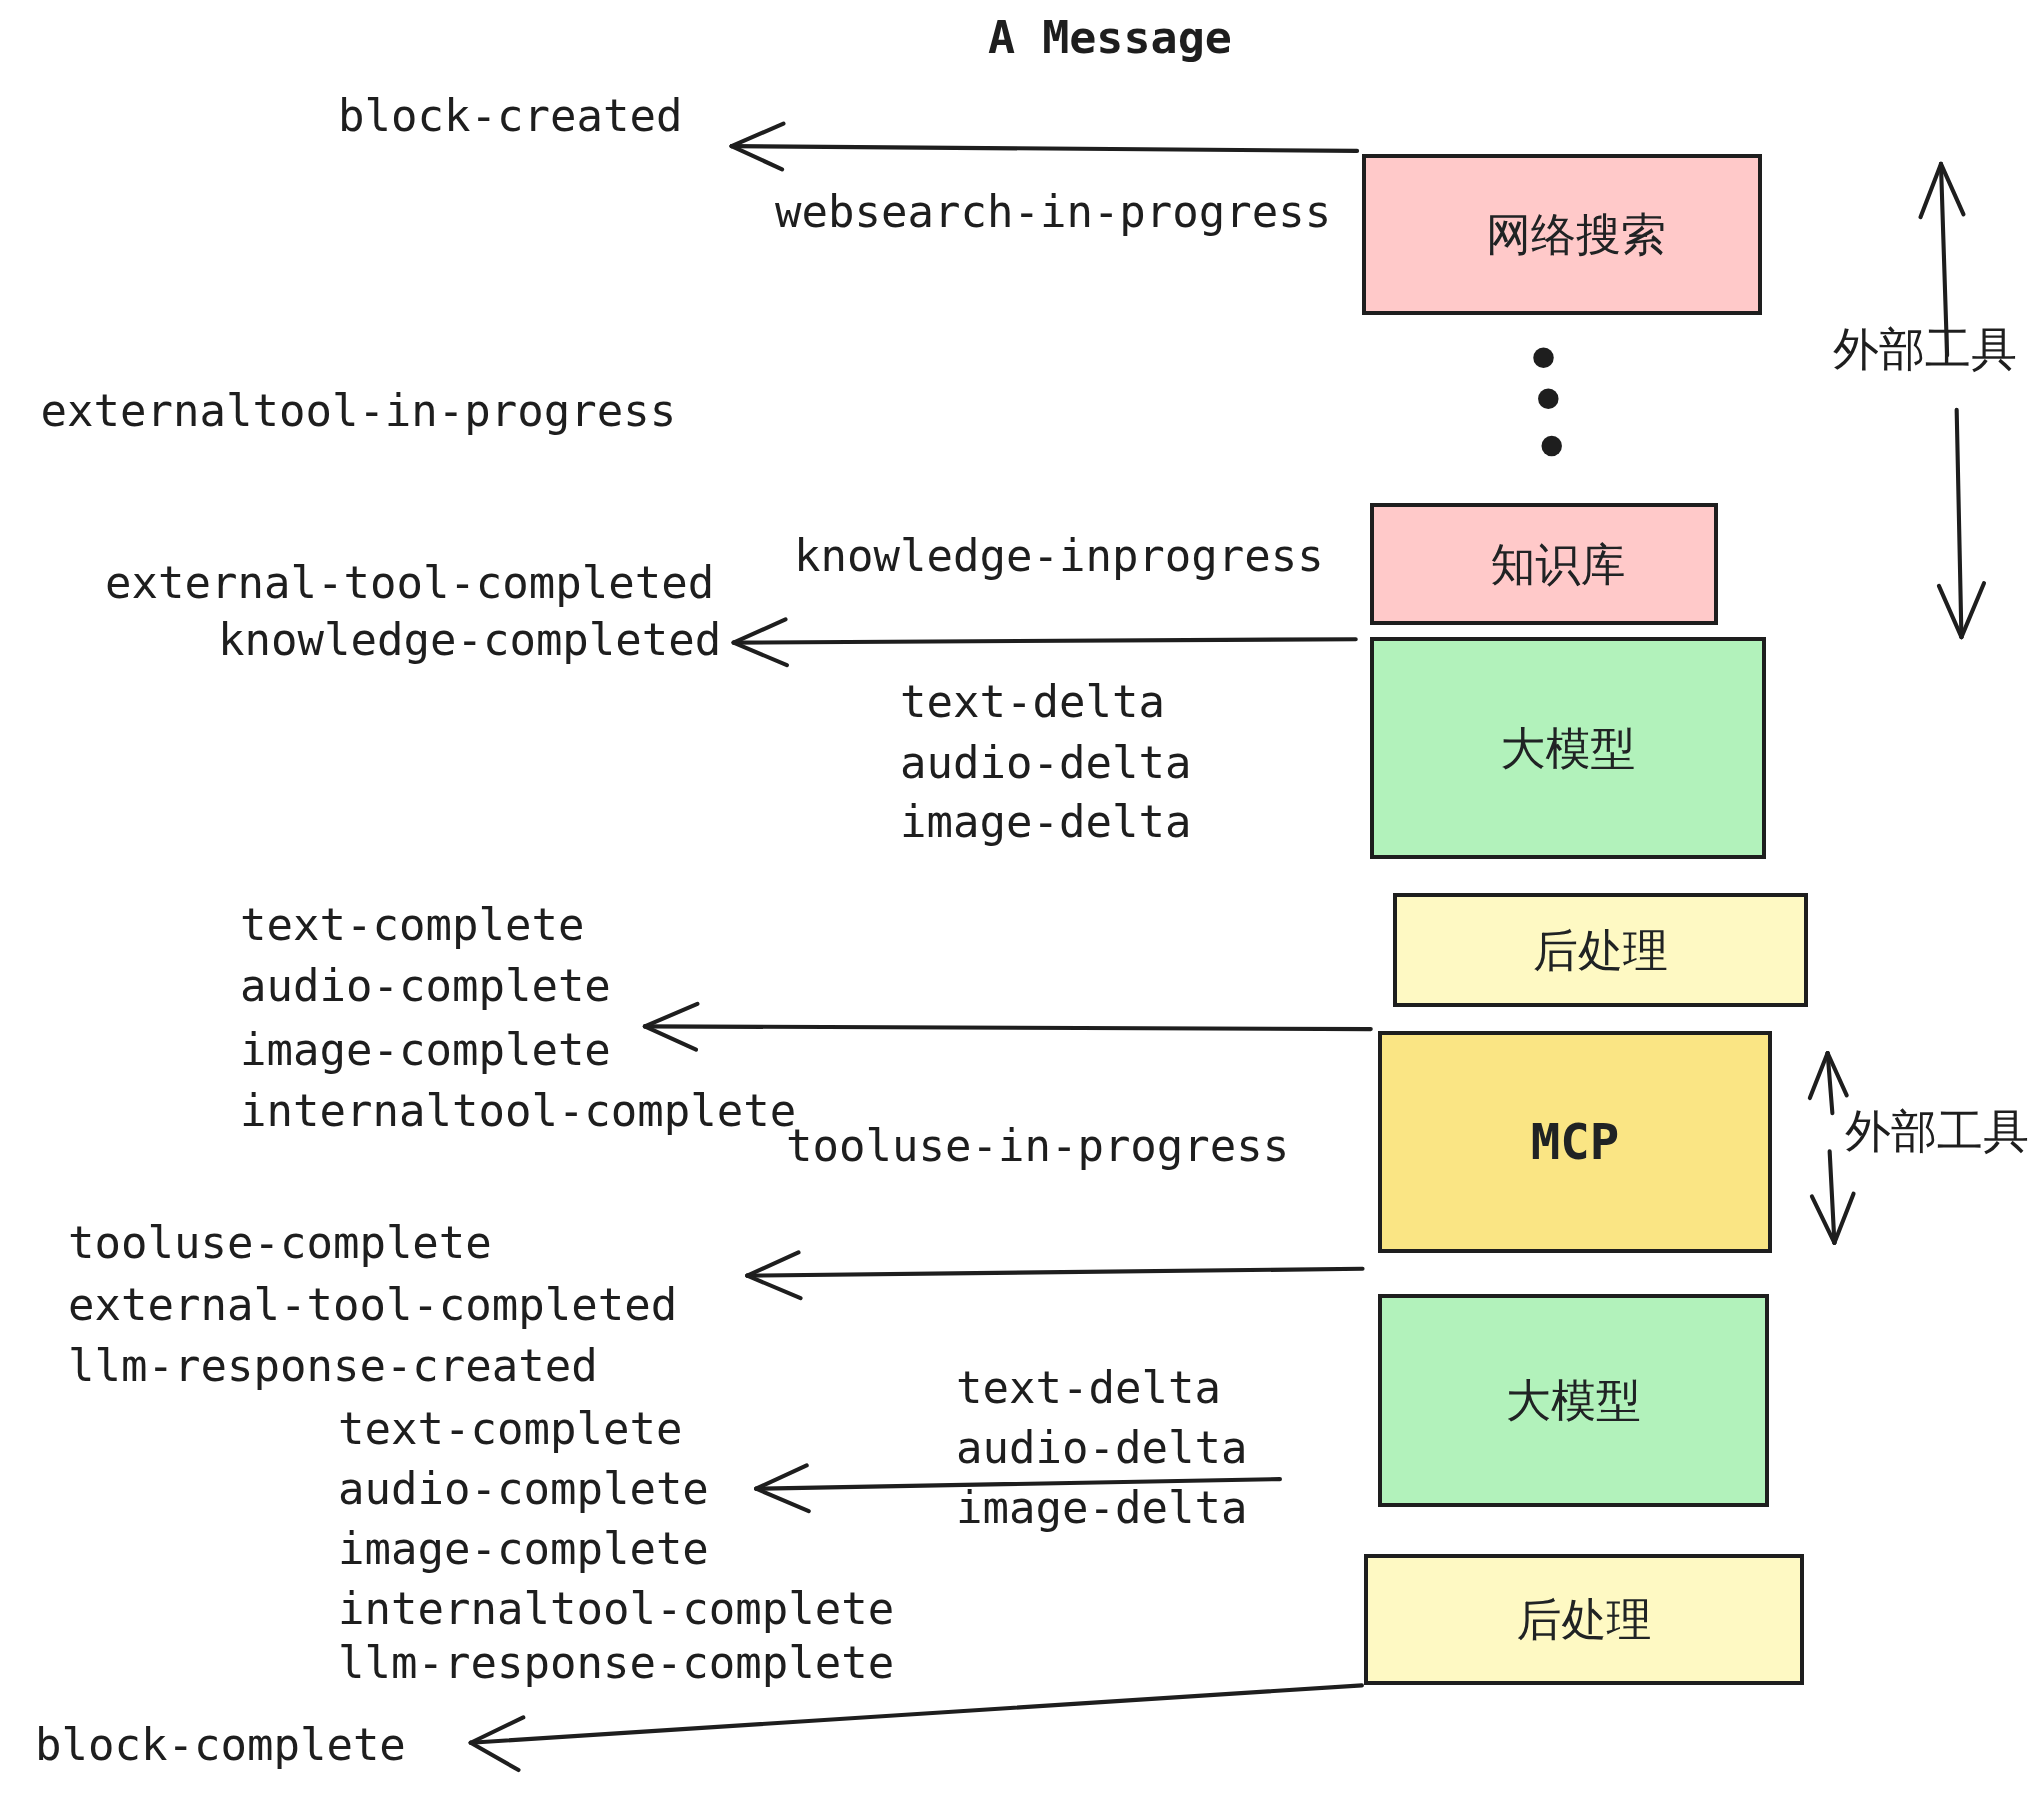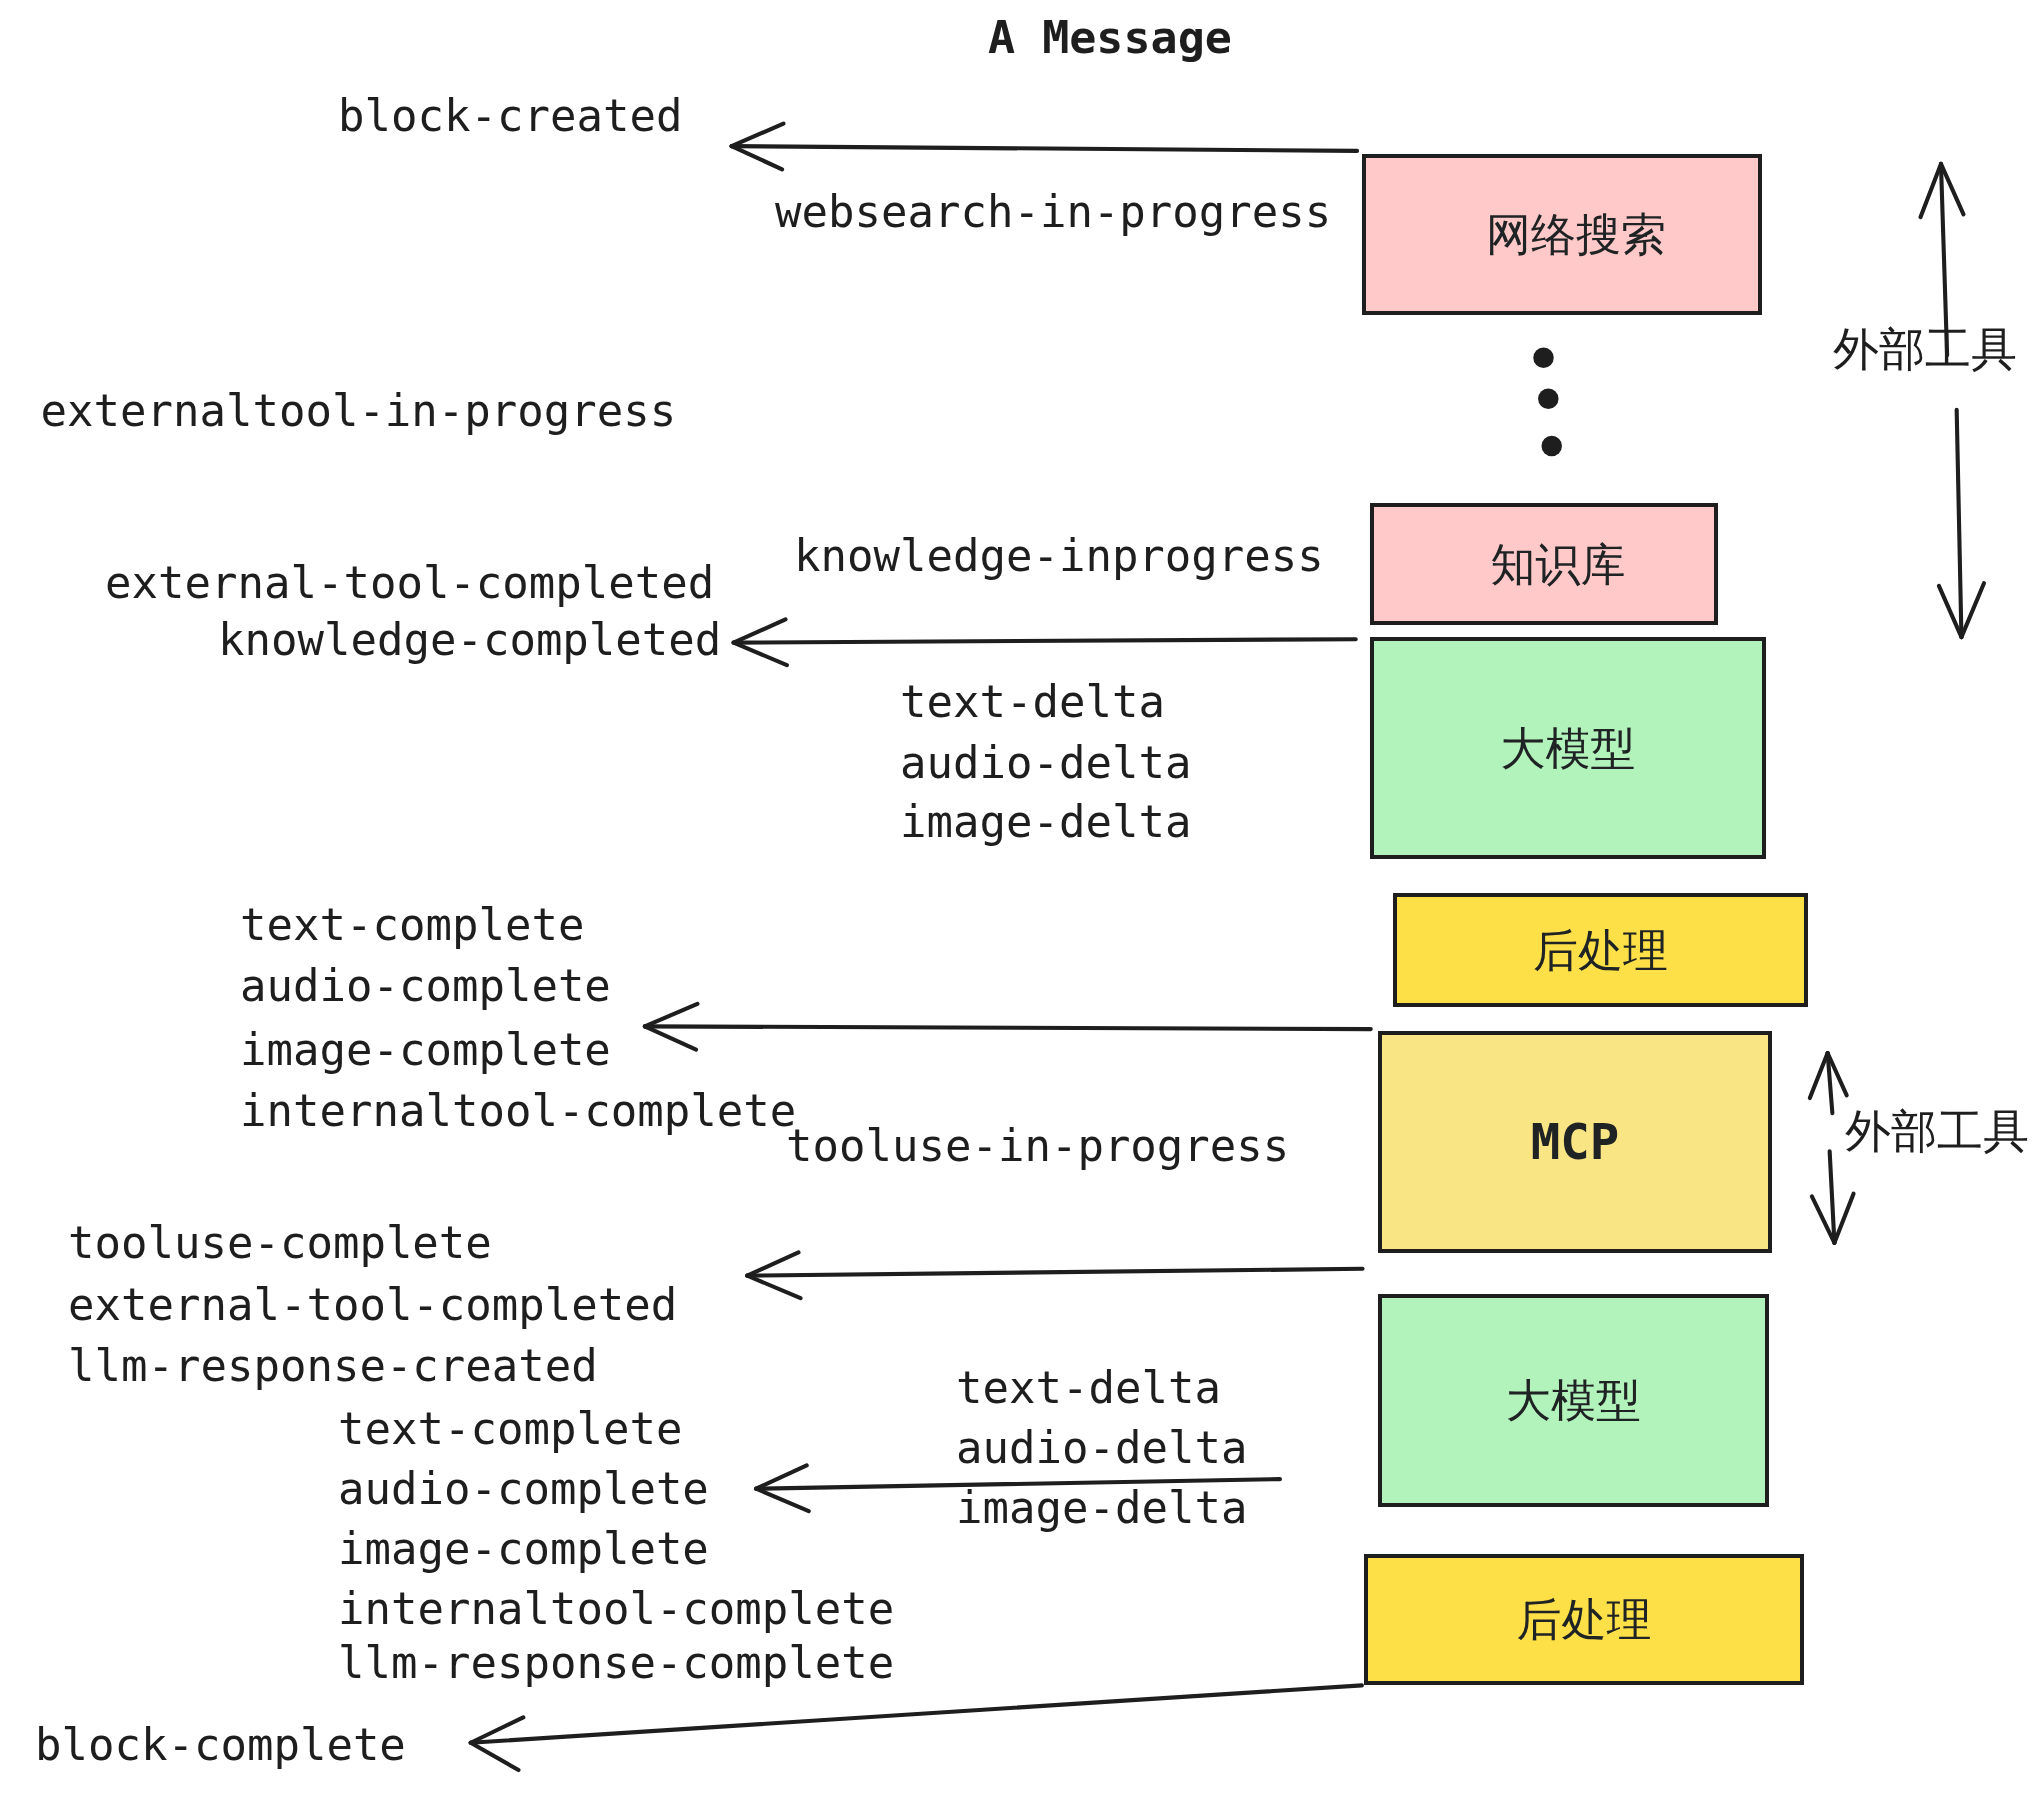--- a/index.html
+++ b/index.html
@@ -28,21 +28,21 @@
   }
   .box{
     position:absolute;
     border:4.1px solid var(--ink);
     box-sizing:border-box;
     display:flex;align-items:center;justify-content:center;
   }
   .fill-pink{background:var(--pink);padding-left:28px;}
   .fill-green{background:var(--green);}
   .fill-yellow{background:var(--yellow);}
-  .fill-white{background:#fde047;}
+  .fill-white{background:#fef9c3;}
   .box .lbl{
     font:400 45px "Liberation Sans","DejaVu Sans",sans-serif;
     color:#202324;
     line-height:1;
     white-space:nowrap;
   }
   .box .lbl-mono{
     font:700 49px "DejaVu Sans Mono",monospace;
     color:#202324;
     line-height:1;

